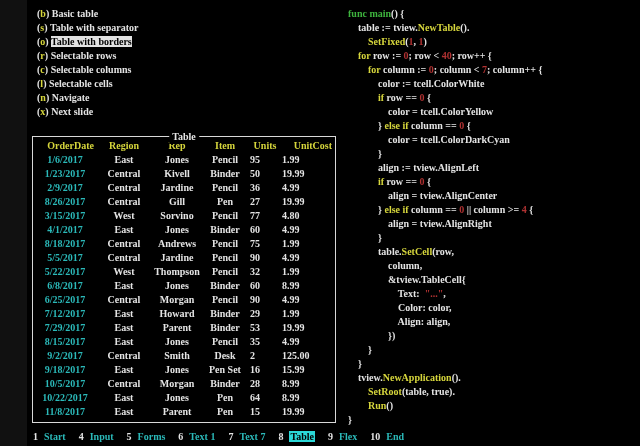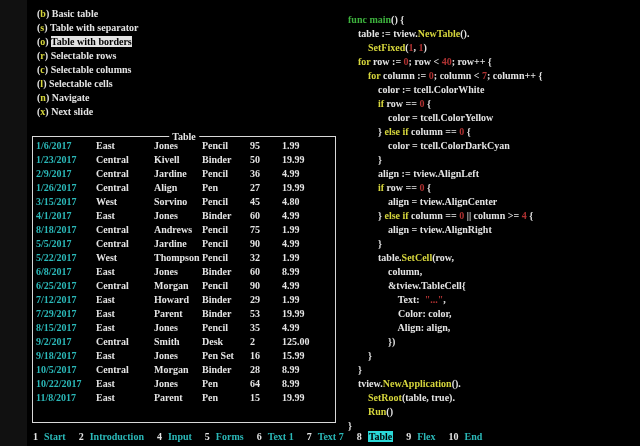--- a/index.html
+++ b/index.html
@@ -21,28 +21,28 @@
   .table-title {
     position:absolute; top:-7px; left:50%; transform:translateX(-50%);
     background:var(--background,#000); padding:0 3px; color:var(--text,#e4e4e4);
   }
   .table-rows { padding:2px 3px 0 3px; }
   .trow {
     display:grid; grid-template-columns:58px 56px 46px 46px 30px 50px;
     column-gap:2px; height:14px;
   }
   .trow span { overflow:hidden; white-space:pre; }
-  .trow .c0 { text-align:left; color:var(--cyan,#2bb9b9); }
-  .trow .c1,.trow .c2,.trow .c3 { text-align:left; }
+  .trow .c0 { text-align:center; color:var(--cyan,#2bb9b9); }
+  .trow .c1,.trow .c2,.trow .c3 { text-align:center; }
   .trow .c4,.trow .c5 { text-align:left; }
   .trow.header span { color:var(--yellow,#d6d63c); text-align:center; }
   .trow.header .c5 { text-align:right; }
   .trow.header .c0 { text-align:right; }
   
-  .code { position:absolute; left:321px; top:13px; white-space:pre; }
+  .code { position:absolute; left:321px; top:7px; white-space:pre; }
   .code-line { height:14px; }
   .tok-w { color:var(--text,#e4e4e4); }
   .tok-y { color:var(--yellow,#d6d63c); }
   .tok-g { color:var(--green,#3eb43e); }
   .tok-r { color:var(--red,#b13232); }
   
   .statusbar {
     position:absolute; left:0; bottom:0; width:640px; height:18px;
     display:flex; align-items:center; gap:13px; padding-left:6px; box-sizing:border-box;
   }
@@ -53,20 +53,28 @@
 </style>
 </head>
 <body>
 
 <div class="screen">
   <div class="menu"><div class="menu-item"><span class="paren">(</span><span class="menu-key">b</span><span class="paren">) </span><span class="menu-label">Basic table</span></div><div class="menu-item"><span class="paren">(</span><span class="menu-key">s</span><span class="paren">) </span><span class="menu-label">Table with separator</span></div><div class="menu-item"><span class="paren">(</span><span class="menu-key">o</span><span class="paren">) </span><span class="menu-label active">Table with borders</span></div><div class="menu-item"><span class="paren">(</span><span class="menu-key">r</span><span class="paren">) </span><span class="menu-label">Selectable rows</span></div><div class="menu-item"><span class="paren">(</span><span class="menu-key">c</span><span class="paren">) </span><span class="menu-label">Selectable columns</span></div><div class="menu-item"><span class="paren">(</span><span class="menu-key">l</span><span class="paren">) </span><span class="menu-label">Selectable cells</span></div><div class="menu-item"><span class="paren">(</span><span class="menu-key">n</span><span class="paren">) </span><span class="menu-label">Navigate</span></div><div class="menu-item"><span class="paren">(</span><span class="menu-key">x</span><span class="paren">) </span><span class="menu-label">Next slide</span></div></div>
 
   <div class="table-box">
     <span class="table-title">Table</span>
     <div class="table-rows">
+        <div class="trow header">
+          <span class="c0">OrderDate</span>
+          <span class="c1">Region</span>
+          <span class="c2">Rep</span>
+          <span class="c3">Item</span>
+          <span class="c4">Units</span>
+          <span class="c5">UnitCost</span>
+        </div>
         <div class="trow">
           <span class="c0">1/6/2017</span>
           <span class="c1">East</span>
           <span class="c2">Jones</span>
           <span class="c3">Pencil</span>
           <span class="c4">95</span>
           <span class="c5">1.99</span>
         </div>
         <div class="trow">
           <span class="c0">1/23/2017</span>
@@ -78,33 +86,33 @@
         </div>
         <div class="trow">
           <span class="c0">2/9/2017</span>
           <span class="c1">Central</span>
           <span class="c2">Jardine</span>
           <span class="c3">Pencil</span>
           <span class="c4">36</span>
           <span class="c5">4.99</span>
         </div>
         <div class="trow">
-          <span class="c0">1/26/2017</span>
-          <span class="c1">Central</span>
-          <span class="c2">Align</span>
+          <span class="c0">8/26/2017</span>
+          <span class="c1">Central</span>
+          <span class="c2">Gill</span>
           <span class="c3">Pen</span>
           <span class="c4">27</span>
           <span class="c5">19.99</span>
         </div>
         <div class="trow">
           <span class="c0">3/15/2017</span>
           <span class="c1">West</span>
           <span class="c2">Sorvino</span>
           <span class="c3">Pencil</span>
-          <span class="c4">45</span>
+          <span class="c4">77</span>
           <span class="c5">4.80</span>
         </div>
         <div class="trow">
           <span class="c0">4/1/2017</span>
           <span class="c1">East</span>
           <span class="c2">Jones</span>
           <span class="c3">Binder</span>
           <span class="c4">60</span>
           <span class="c5">4.99</span>
         </div>
@@ -212,21 +220,20 @@
           <span class="c4">15</span>
           <span class="c5">19.99</span>
         </div>
       </div>
   </div>
 
   <div class="code"><div class="code-line"><span class="tok-g">func main</span><span class="tok-w">() {</span></div><div class="code-line"><span class="tok-w">    table := tview.</span><span class="tok-y">NewTable</span><span class="tok-w">().</span></div><div class="code-line"><span class="tok-w">        </span><span class="tok-y">SetFixed</span><span class="tok-w">(</span><span class="tok-r">1</span><span class="tok-w">, </span><span class="tok-r">1</span><span class="tok-w">)</span></div><div class="code-line"><span class="tok-w">    </span><span class="tok-y">for</span><span class="tok-w"> row := </span><span class="tok-r">0</span><span class="tok-w">; row &lt; </span><span class="tok-r">40</span><span class="tok-w">; row++ {</span></div><div class="code-line"><span class="tok-w">        </span><span class="tok-y">for</span><span class="tok-w"> column := </span><span class="tok-r">0</span><span class="tok-w">; column &lt; </span><span class="tok-r">7</span><span class="tok-w">; column++ {</span></div><div class="code-line"><span class="tok-w">            color := tcell.ColorWhite</span></div><div class="code-line"><span class="tok-w">            </span><span class="tok-y">if</span><span class="tok-w"> row == </span><span class="tok-r">0</span><span class="tok-w"> {</span></div><div class="code-line"><span class="tok-w">                color = tcell.ColorYellow</span></div><div class="code-line"><span class="tok-w">            } </span><span class="tok-y">else if</span><span class="tok-w"> column == </span><span class="tok-r">0</span><span class="tok-w"> {</span></div><div class="code-line"><span class="tok-w">                color = tcell.ColorDarkCyan</span></div><div class="code-line"><span class="tok-w">            }</span></div><div class="code-line"><span class="tok-w">            align := tview.AlignLeft</span></div><div class="code-line"><span class="tok-w">            </span><span class="tok-y">if</span><span class="tok-w"> row == </span><span class="tok-r">0</span><span class="tok-w"> {</span></div><div class="code-line"><span class="tok-w">                align = tview.AlignCenter</span></div><div class="code-line"><span class="tok-w">            } </span><span class="tok-y">else if</span><span class="tok-w"> column == </span><span class="tok-r">0</span><span class="tok-w"> || column &gt;= </span><span class="tok-r">4</span><span class="tok-w"> {</span></div><div class="code-line"><span class="tok-w">                align = tview.AlignRight</span></div><div class="code-line"><span class="tok-w">            }</span></div><div class="code-line"><span class="tok-w">            table.</span><span class="tok-y">SetCell</span><span class="tok-w">(row,</span></div><div class="code-line"><span class="tok-w">                column,</span></div><div class="code-line"><span class="tok-w">                &amp;tview.TableCell{</span></div><div class="code-line"><span class="tok-w">                    Text:  </span><span class="tok-r">"..."</span><span class="tok-w">,</span></div><div class="code-line"><span class="tok-w">                    Color: color,</span></div><div class="code-line"><span class="tok-w">                    Align: align,</span></div><div class="code-line"><span class="tok-w">                })</span></div><div class="code-line"><span class="tok-w">        }</span></div><div class="code-line"><span class="tok-w">    }</span></div><div class="code-line"><span class="tok-w">    tview.</span><span class="tok-y">NewApplication</span><span class="tok-w">().</span></div><div class="code-line"><span class="tok-w">        </span><span class="tok-y">SetRoot</span><span class="tok-w">(table, true).</span></div><div class="code-line"><span class="tok-w">        </span><span class="tok-y">Run</span><span class="tok-w">()</span></div><div class="code-line"><span class="tok-w">}</span></div></div>
 
   <div class="statusbar">
       <span class="slide-item"><span class="slide-num">1</span><span class="slide-label">Start</span></span>
-      <span class="slide-item"><span class="slide-num">2</span><span class="slide-label">Introduction</span></span>
       <span class="slide-item"><span class="slide-num">4</span><span class="slide-label">Input</span></span>
       <span class="slide-item"><span class="slide-num">5</span><span class="slide-label">Forms</span></span>
       <span class="slide-item"><span class="slide-num">6</span><span class="slide-label">Text 1</span></span>
       <span class="slide-item"><span class="slide-num">7</span><span class="slide-label">Text 7</span></span>
       <span class="slide-item"><span class="slide-num">8</span><span class="slide-label active">Table</span></span>
       <span class="slide-item"><span class="slide-num">9</span><span class="slide-label">Flex</span></span>
       <span class="slide-item"><span class="slide-num">10</span><span class="slide-label">End</span></span>
     </div>
 </div>
 

